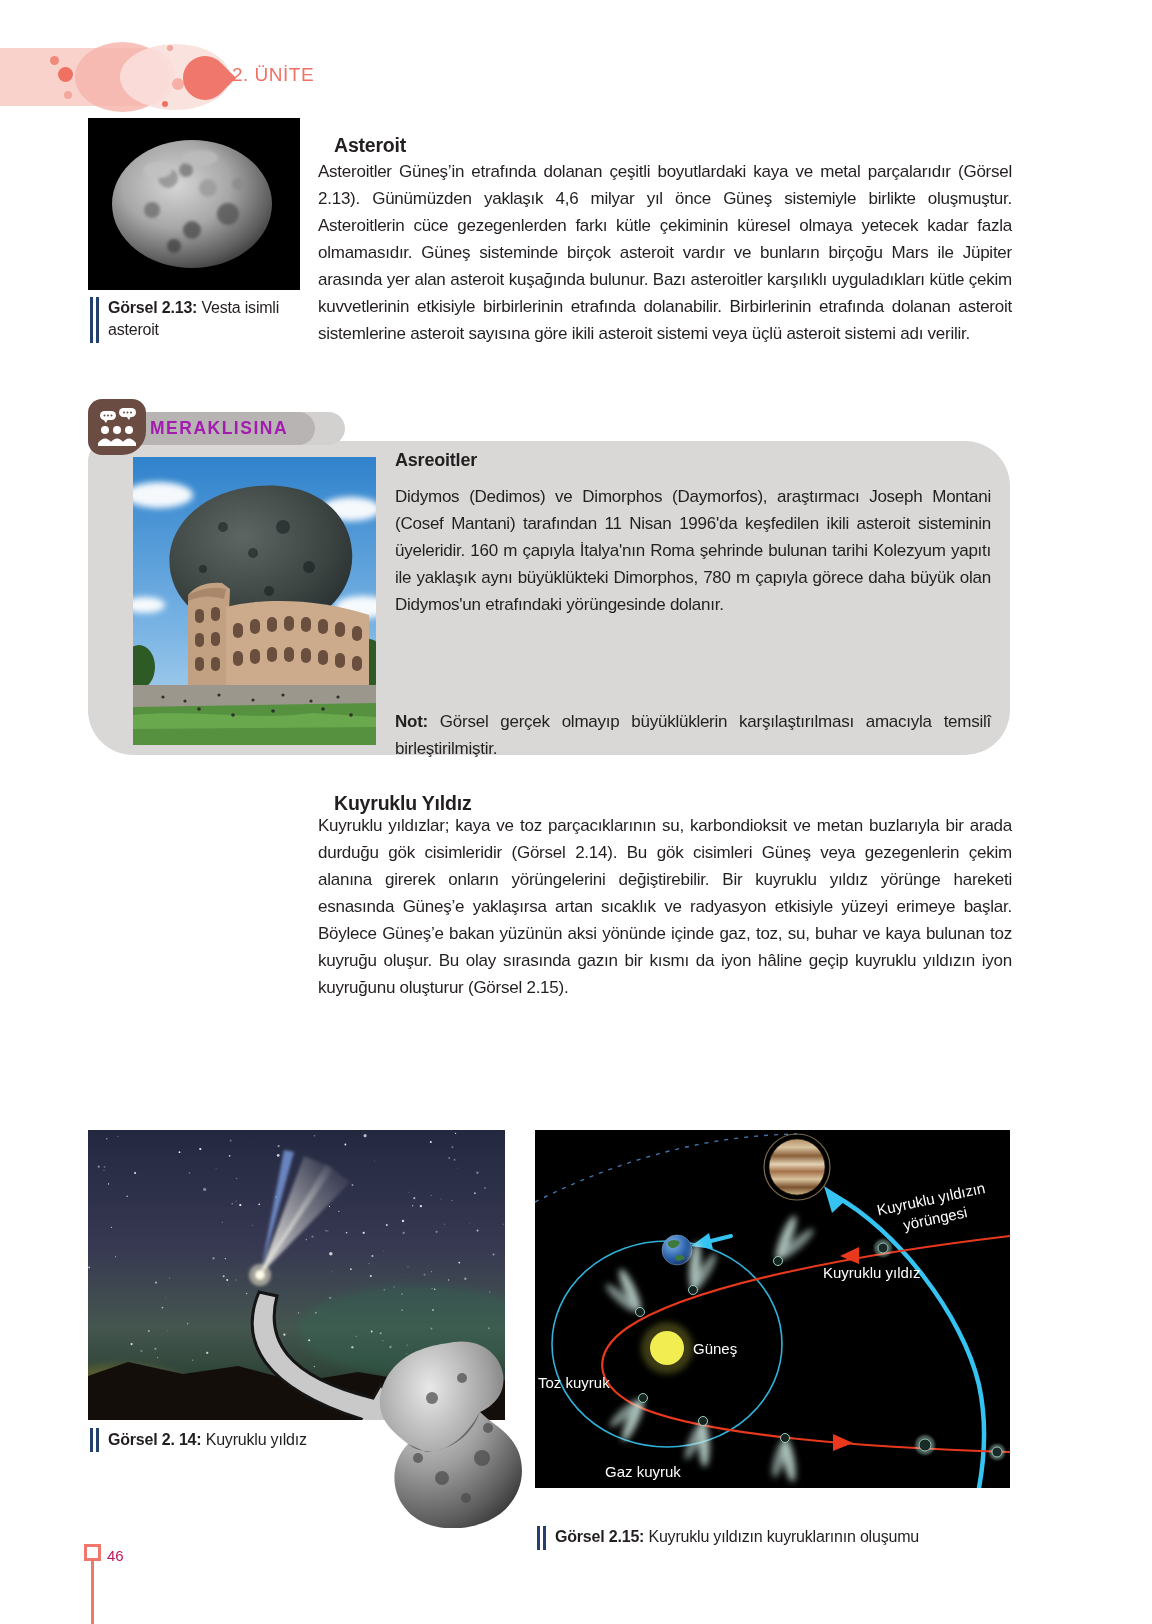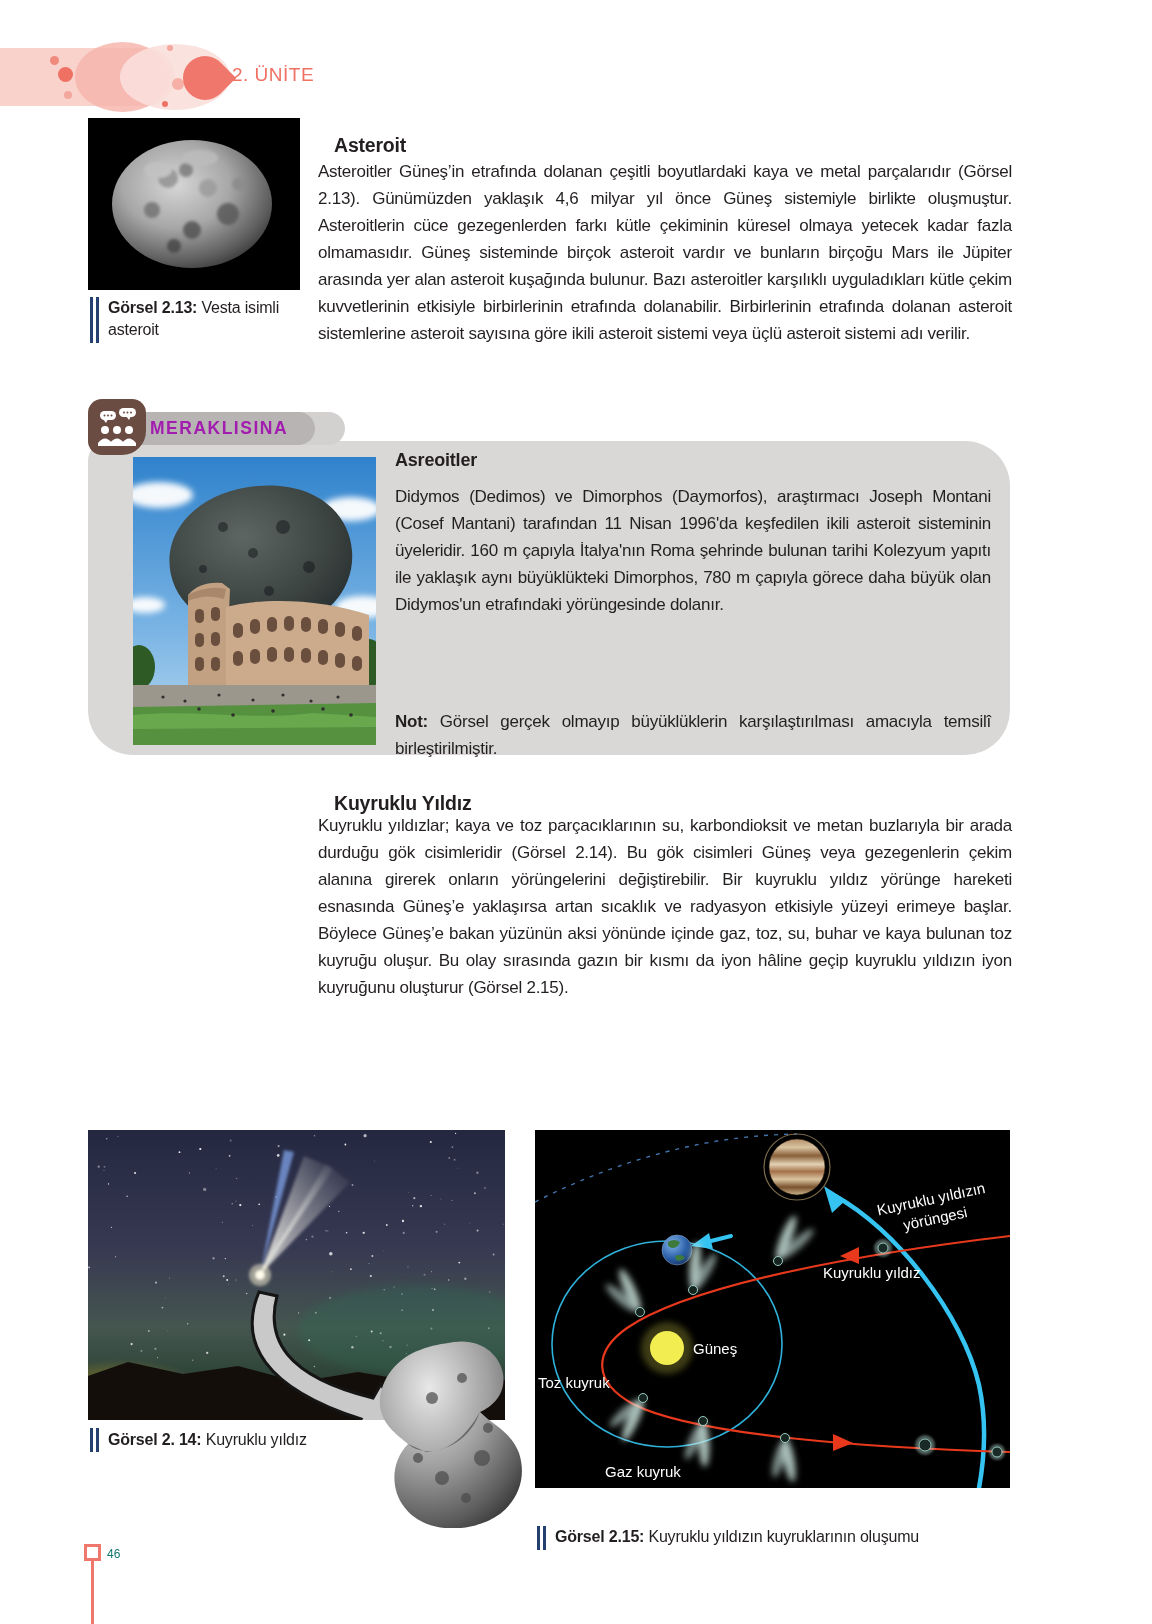--- a/index.html
+++ b/index.html
@@ -17,21 +17,21 @@
   .blob{position:absolute;border-radius:50%;}
   .teardrop{position:absolute;width:44px;height:44px;background:#f0776b;
      border-radius:50% 50% 0 50%;transform:rotate(-45deg);}
   .unit-label{position:absolute;font-size:19px;color:#ef7163;letter-spacing:0.5px;}
   
   .pill{position:absolute;border-radius:0 18px 18px 0;}
   .curious-icon{position:absolute;width:58px;height:56px;background:#6b4c43;border-radius:14px 14px 24px 14px;}
   .banner-label{position:absolute;font-size:17.5px;font-weight:800;color:#a21caf;letter-spacing:1.5px;}
   .gray-box{position:absolute;background:#d9d8d6;border-radius:20px 45px 45px 45px;}
   .note b{font-weight:800;}
-  .pagenum{position:absolute;font-size:12px;color:#0f766e;}
+  .pagenum{position:absolute;font-size:15px;color:#be185d;}
   .pin-square{position:absolute;width:11px;height:11px;border:3px solid #f0776b;background:#fff;}
   .pin-line{position:absolute;width:3px;background:#f0776b;}
   svg text{font-family:"Liberation Sans",sans-serif;}
 </style>
 </head>
 <body>
 
 <div class="page">
 
   <div class="abs" style="left:0;top:42;top:42px;width:640px;height:70px;">

